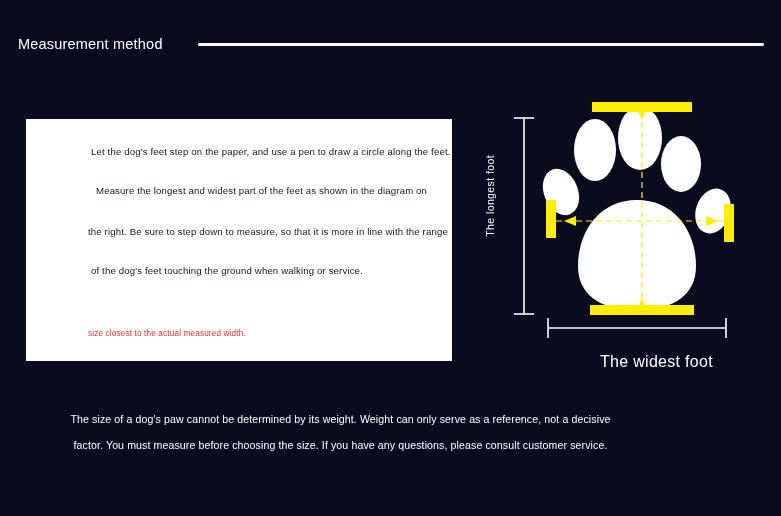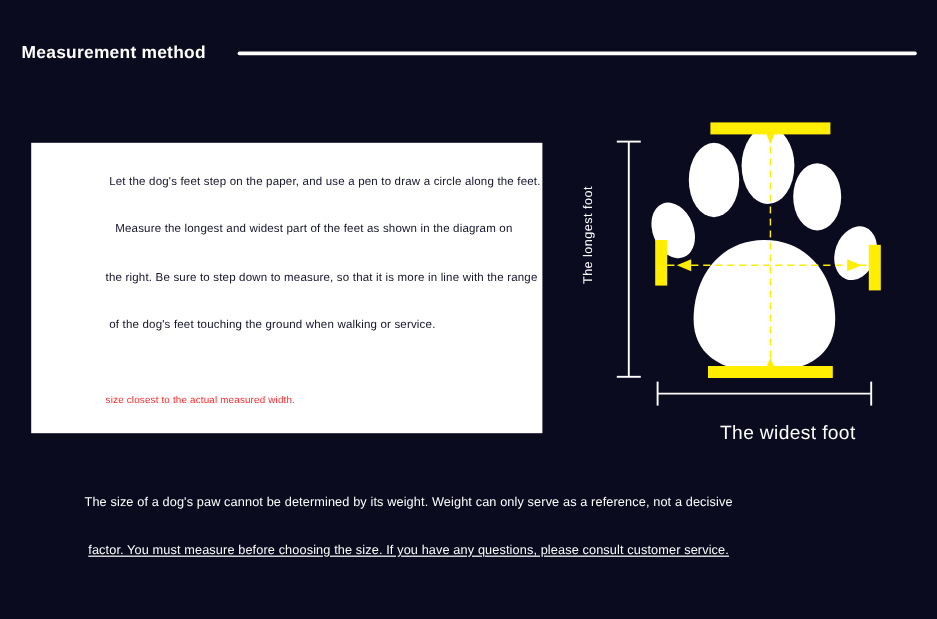--- a/index.html
+++ b/index.html
@@ -28,21 +28,21 @@
     left: 0;
     top: 34px;
     width: 781px;
     height: 40px;
   }
   .header-title {
     position: absolute;
     left: 18px;
     top: 0px;
     font-size: 14.5px;
-    font-weight: bold;
+    font-weight: normal;
     color: #ffffff;
     letter-spacing: 0.2px;
     line-height: 20px;
   }
   .header-rule {
     position: absolute;
     left: 198px;
     top: 9px;
     width: 566px;
     height: 3px;
@@ -134,21 +134,21 @@
   .footer-line {
     position: absolute;
     width: 681px;
     text-align: center;
     color: #ffffff;
     font-size: 10.6px;
     letter-spacing: 0.1px;
     white-space: nowrap;
   }
   .footer-line.f1 { top: 8px; }
-  .footer-line.f2 { top: 48px; text-decoration: underline; }
+  .footer-line.f2 { top: 34px; }
 </style>
 </head>
 <body>
 
 <div class="page">
 
   <div class="header">
     <div class="header-title">Measurement method</div>
     <div class="header-rule"></div>
   </div>

